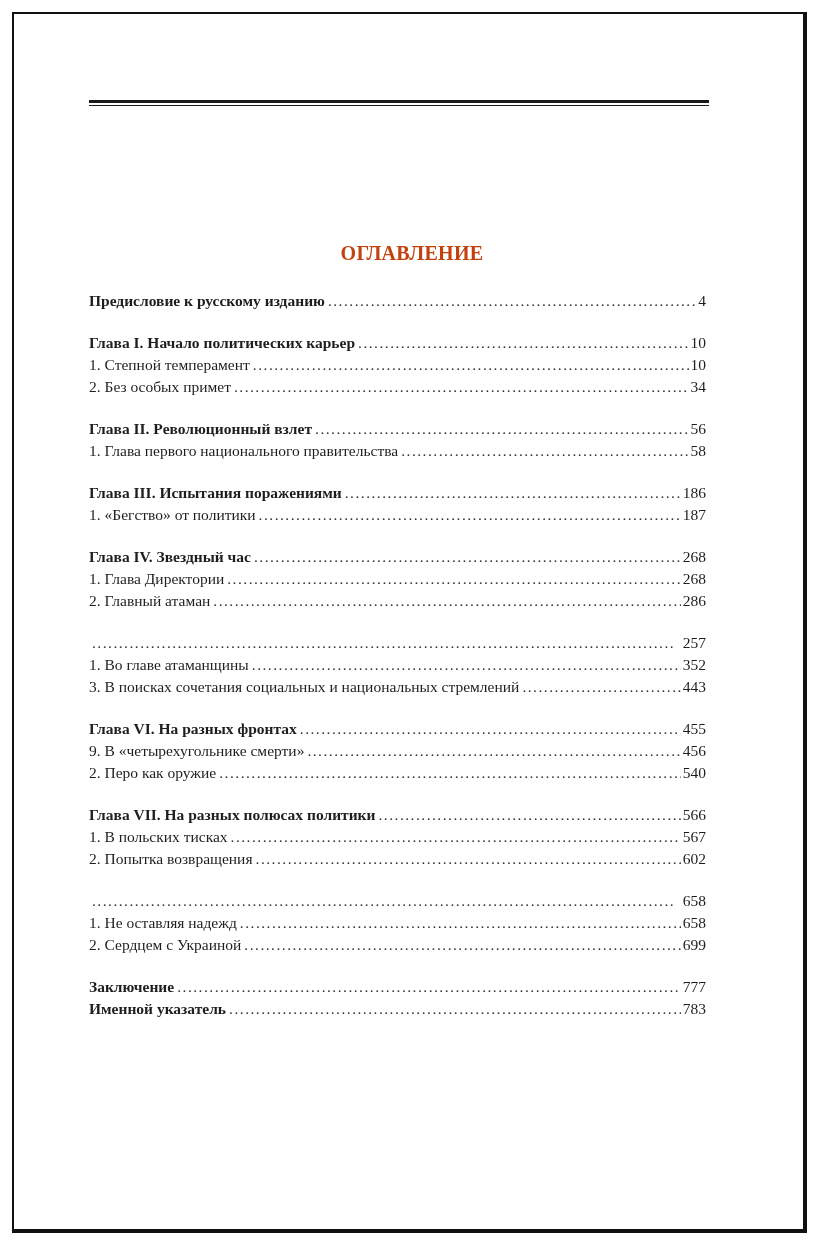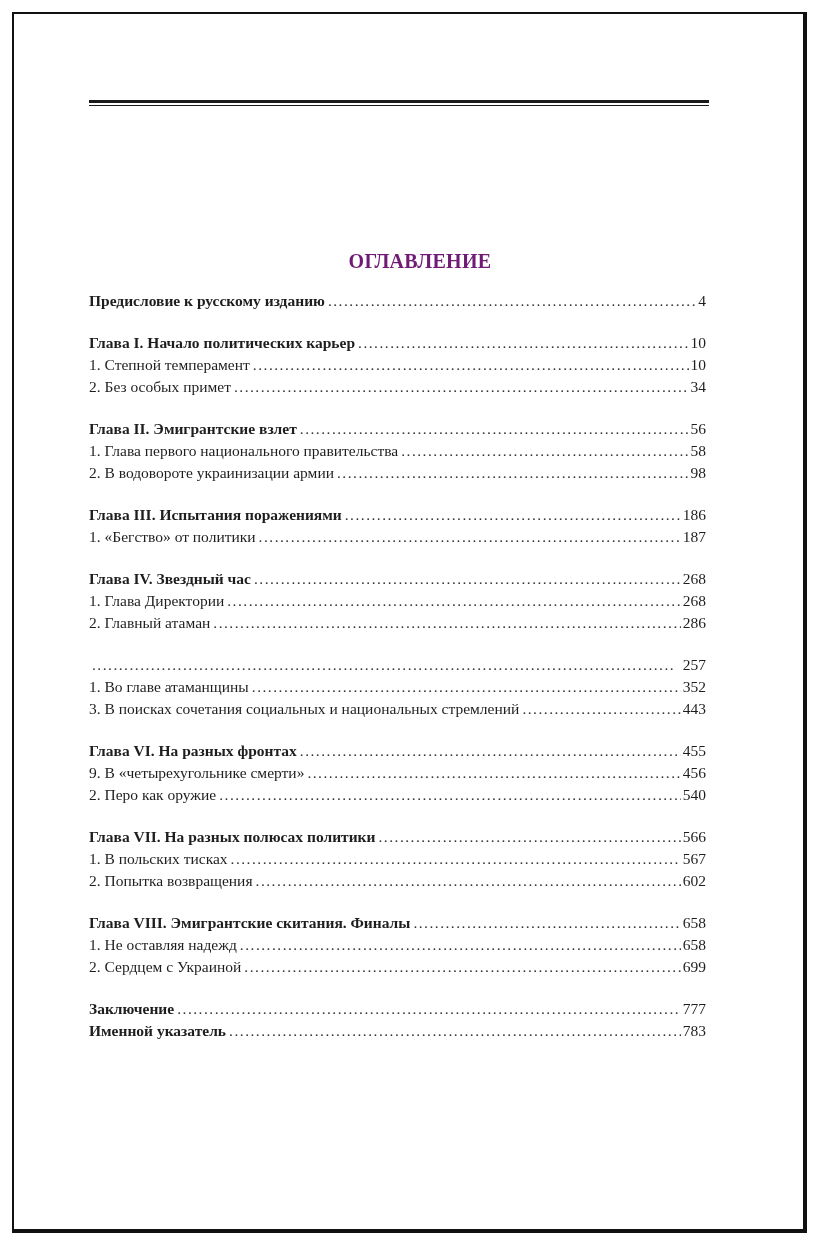--- a/index.html
+++ b/index.html
@@ -51,22 +51,22 @@
     }
     .toc-title {
       position: absolute;
       left: 0;
       width: 816px;
       top: 238px;
       text-align: center;
       font-weight: bold;
       font-size: 20px;
       letter-spacing: 0.3px;
-      color: #701a75;
-      margin: 12px;
+      color: #c2410c;
+      margin: 4px;
     }
     .toc {
       position: absolute;
       left: 89px;
       top: 290px;
       width: 617px;
     }
     .toc-group {
       margin-bottom: 20px;
     }
@@ -134,34 +134,29 @@
         <span class="page">10</span>
       </div>
       <div class="toc-row">
         <span class="label">2. Без особых примет</span>
         <span class="leader"></span>
         <span class="page">34</span>
       </div>
     </div>
     <div class="toc-group">
       <div class="toc-row bold">
-        <span class="label">Глава II. Эмигрантские взлет</span>
+        <span class="label">Глава II. Революционный взлет</span>
         <span class="leader"></span>
         <span class="page">56</span>
       </div>
       <div class="toc-row">
         <span class="label">1. Глава первого национального правительства</span>
         <span class="leader"></span>
         <span class="page">58</span>
       </div>
-      <div class="toc-row">
-        <span class="label">2. В водовороте украинизации армии</span>
-        <span class="leader"></span>
-        <span class="page">98</span>
-      </div>
     </div>
     <div class="toc-group">
       <div class="toc-row bold">
         <span class="label">Глава III. Испытания поражениями</span>
         <span class="leader"></span>
         <span class="page">186</span>
       </div>
       <div class="toc-row">
         <span class="label">1. «Бегство» от политики</span>
         <span class="leader"></span>
@@ -230,21 +225,20 @@
         <span class="page">567</span>
       </div>
       <div class="toc-row">
         <span class="label">2. Попытка возвращения</span>
         <span class="leader"></span>
         <span class="page">602</span>
       </div>
     </div>
     <div class="toc-group">
       <div class="toc-row bold">
-        <span class="label">Глава VIII. Эмигрантские скитания. Финалы</span>
         <span class="leader"></span>
         <span class="page">658</span>
       </div>
       <div class="toc-row">
         <span class="label">1. Не оставляя надежд</span>
         <span class="leader"></span>
         <span class="page">658</span>
       </div>
       <div class="toc-row">
         <span class="label">2. Сердцем с Украиной</span>

